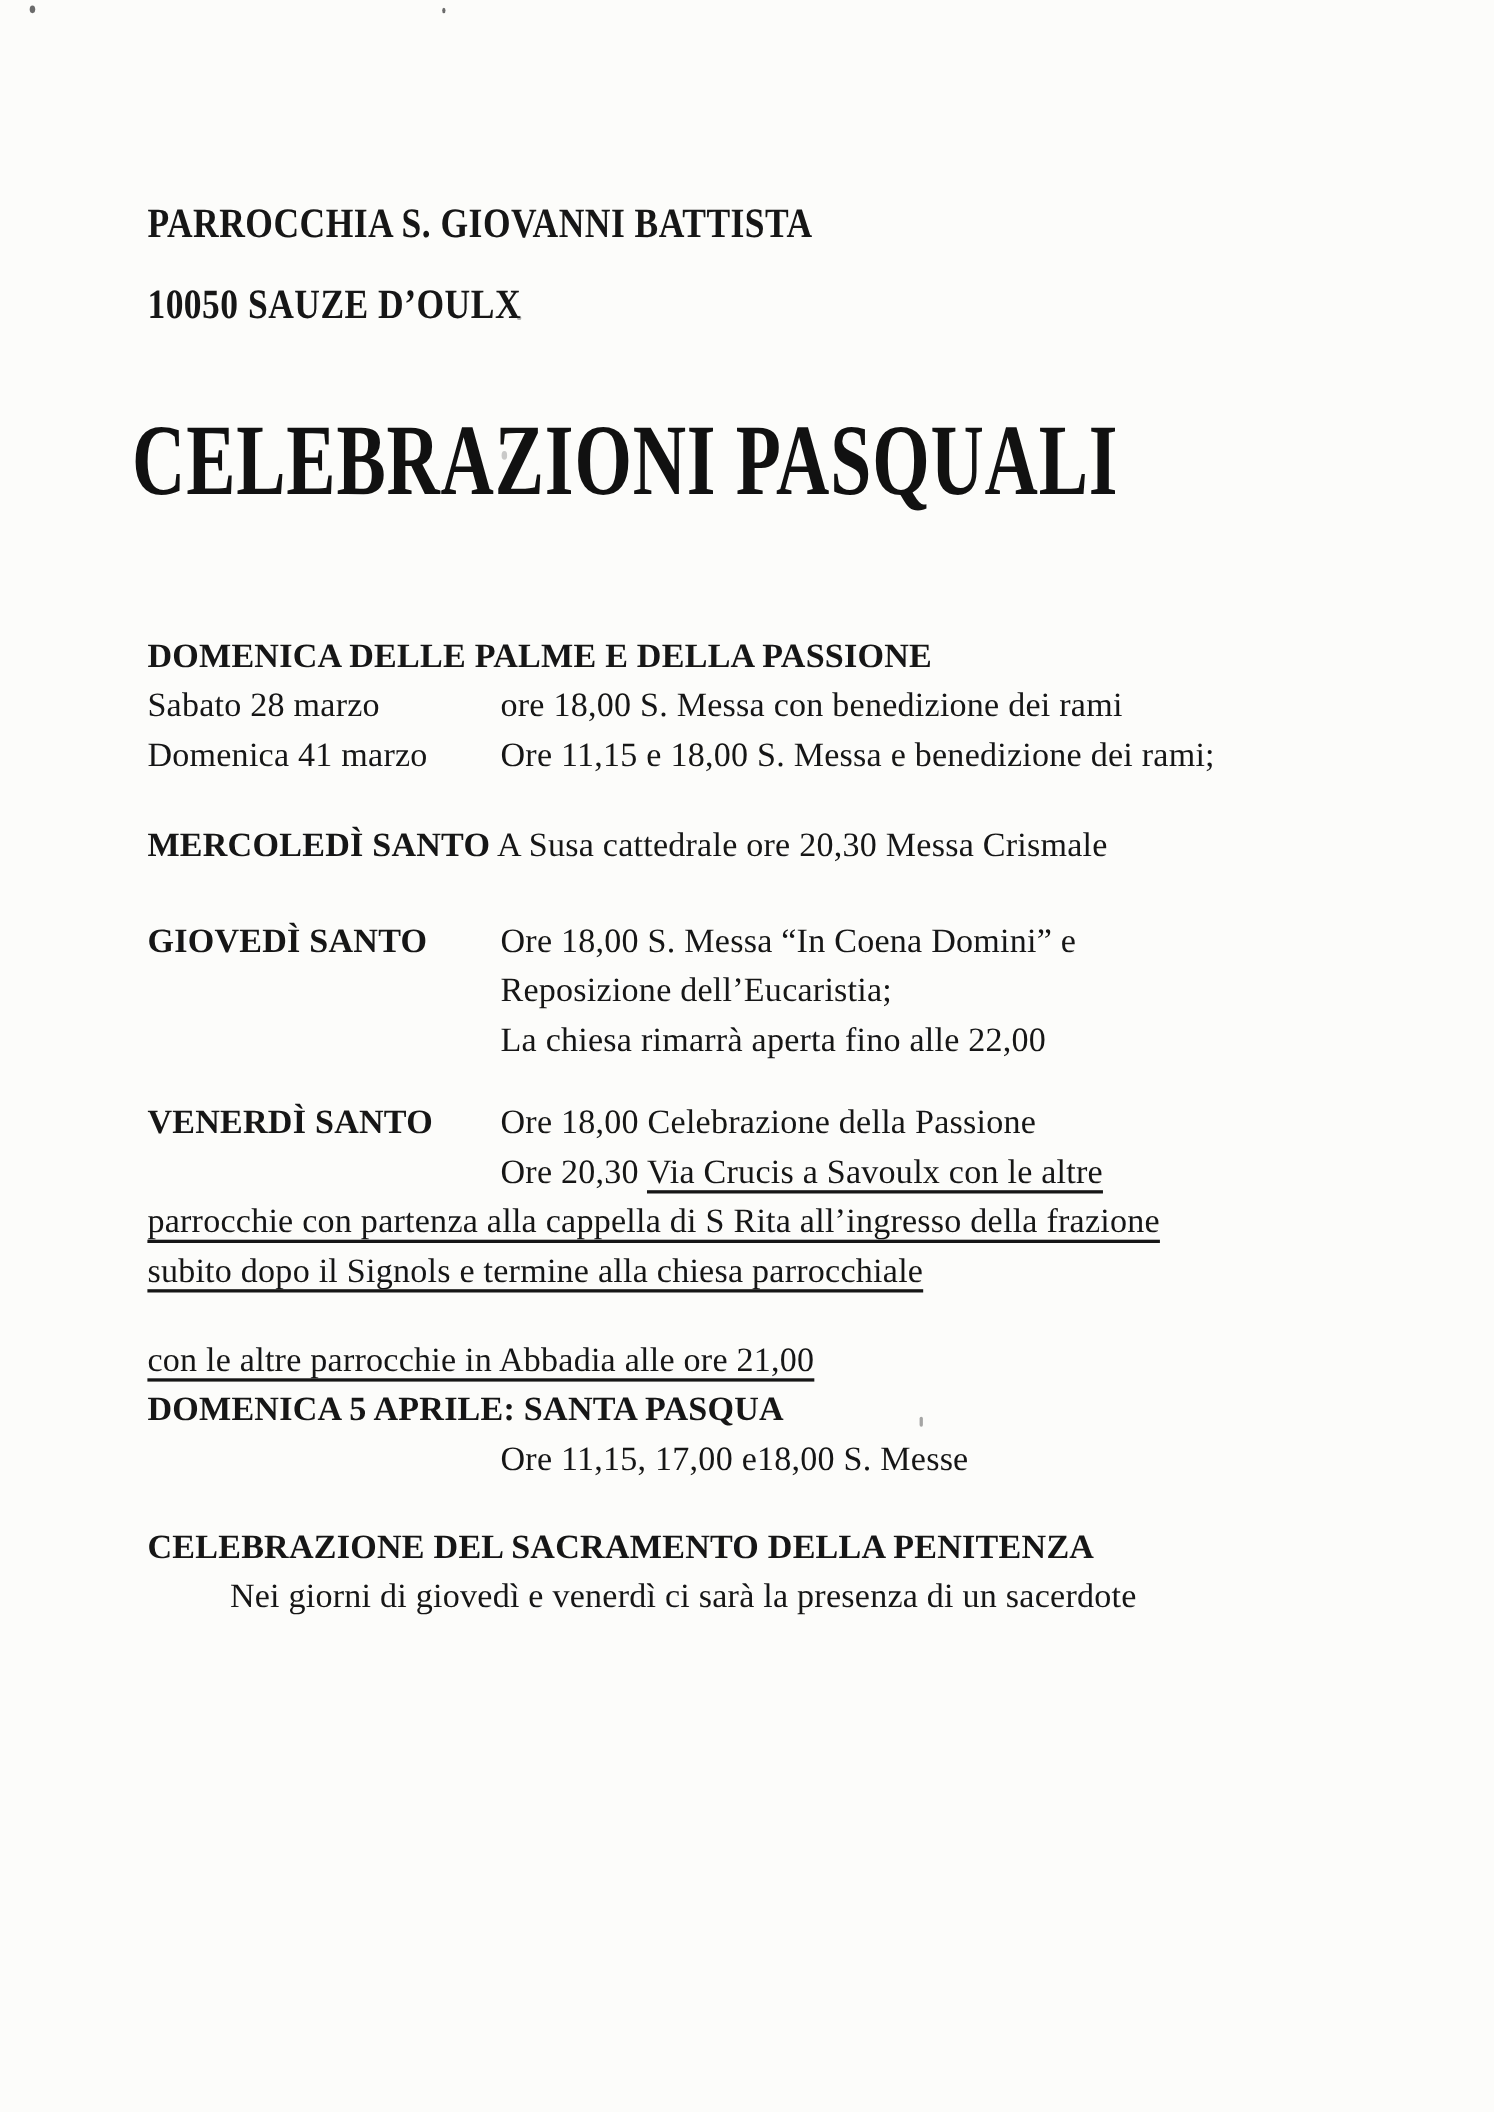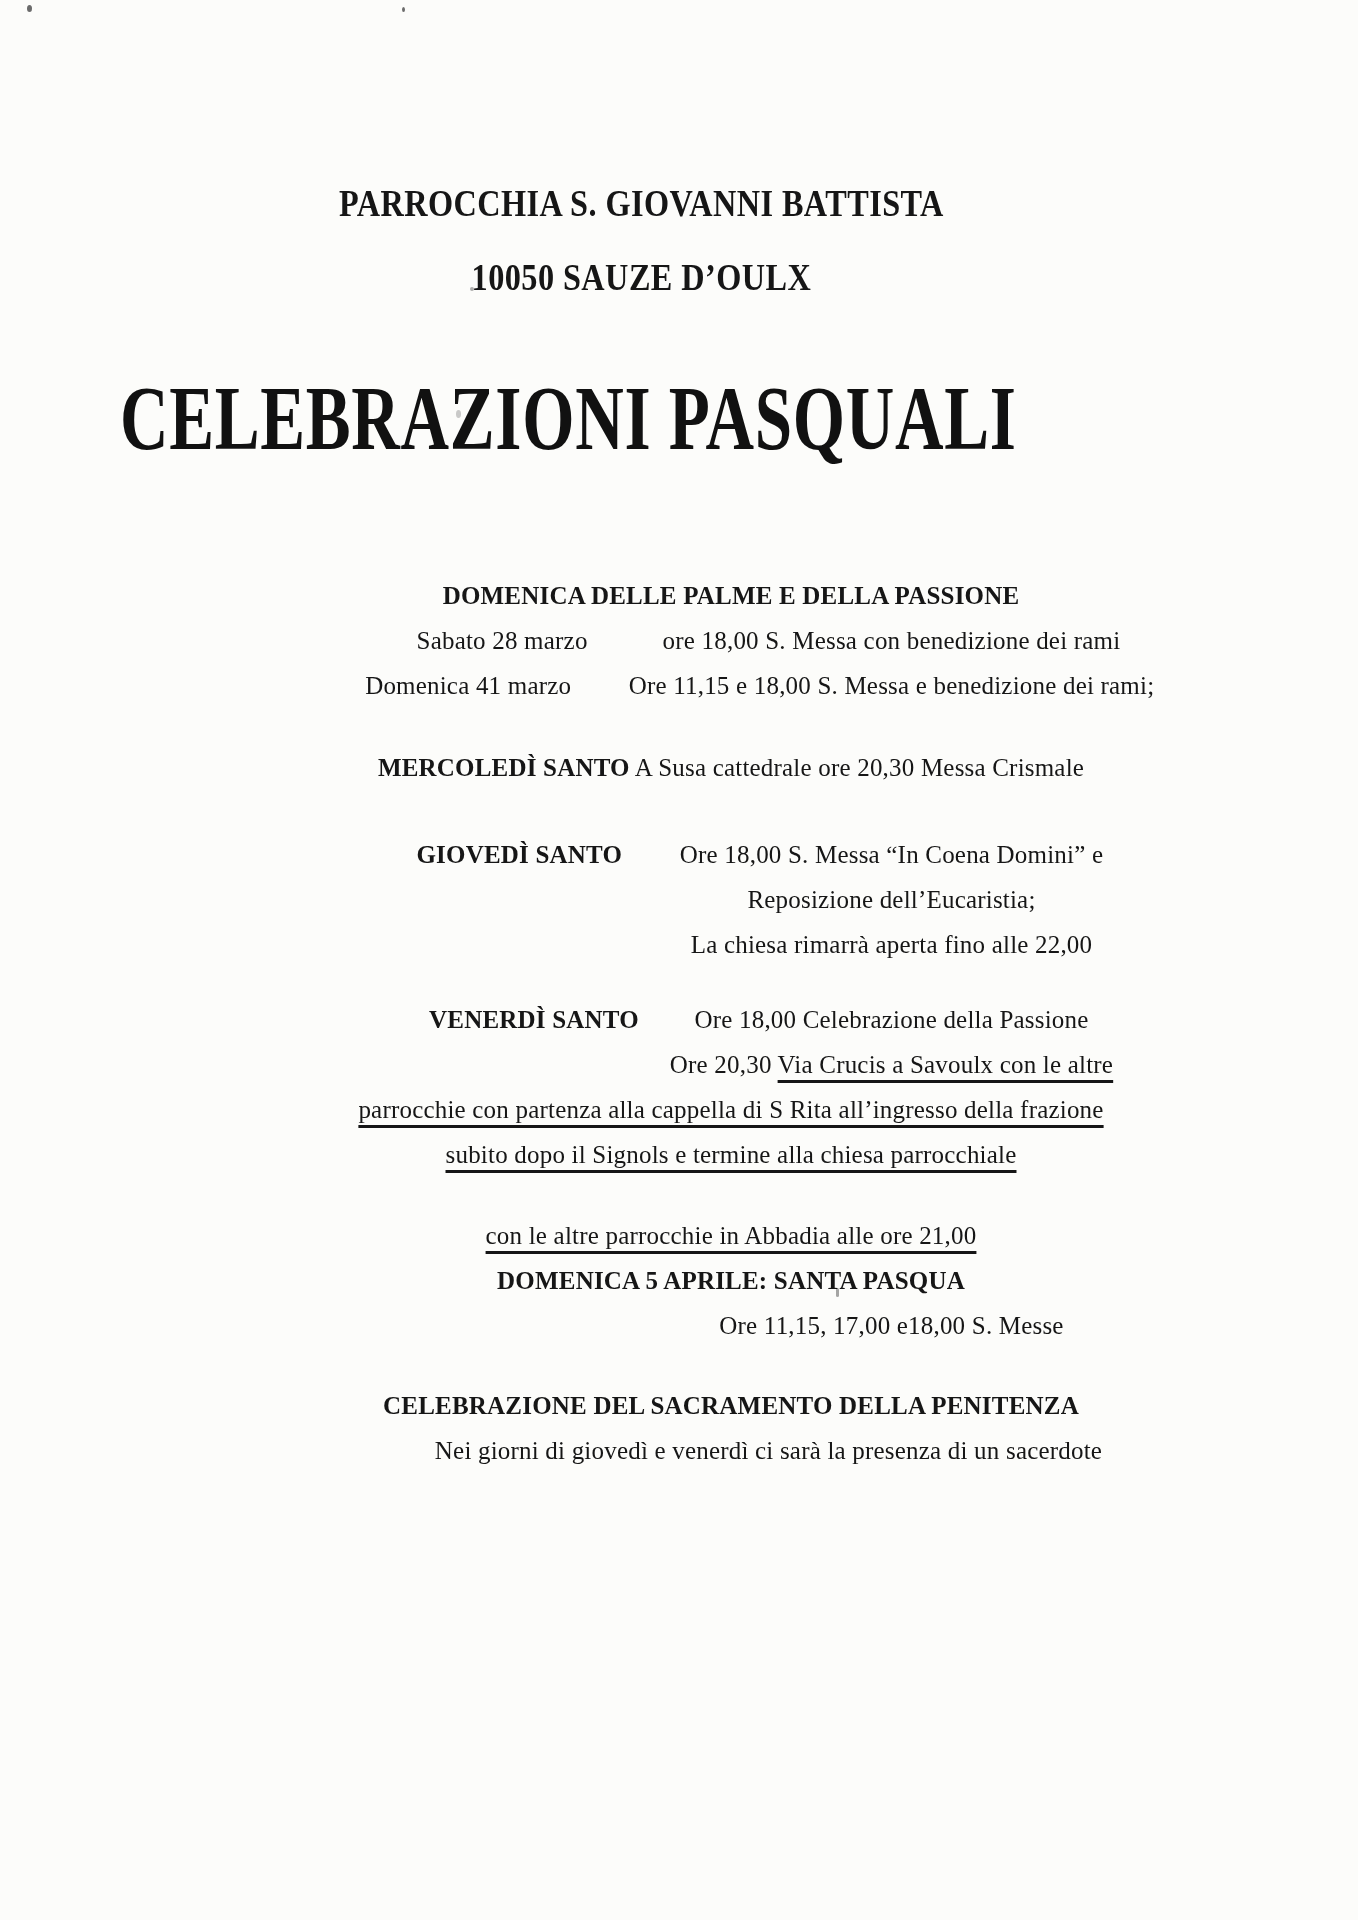--- a/index.html
+++ b/index.html
@@ -7,21 +7,21 @@
     position:relative;
     width:1358px;height:1920px;
     margin:0 auto;
     background:#fcfcfa;
     overflow:hidden;
     font-family:"Liberation Serif","DejaVu Serif",serif;
     color:#161616;
   }
   .content{
     position:absolute;
-    left:134px;top:0;right:30px;text-align:center;
+    left:134px;top:0;right:30px;
   }
   
   .org{
     font-weight:bold;
     font-size:38px;
     line-height:46px;
     transform:scaleX(0.85);
     transform-origin:0 50%;
     white-space:nowrap;
     letter-spacing:0.5px;
@@ -43,21 +43,21 @@
   
   .sect{margin:0;padding:0;}
   .m-palme{margin-top:105px;}
   .m-mercoledi{margin-top:37px;}
   .m-giovedi{margin-top:42px;}
   .m-venerdi{margin-top:30px;}
   .m-sabato{margin-top:36px;}
   .m-pasqua{}
   .m-penitenza{margin-top:35px;}
   .line{
-    font-size:25px;
+    font-size:31px;
     line-height:45px;
     white-space:nowrap;
     letter-spacing:0.2px;
   }
   .b{font-weight:bold;}
   .lab{display:inline-block;width:321px;}
   .cont{padding-left:321px;}
   .ind{padding-left:75px;}
   .ul{
     text-decoration:underline;

